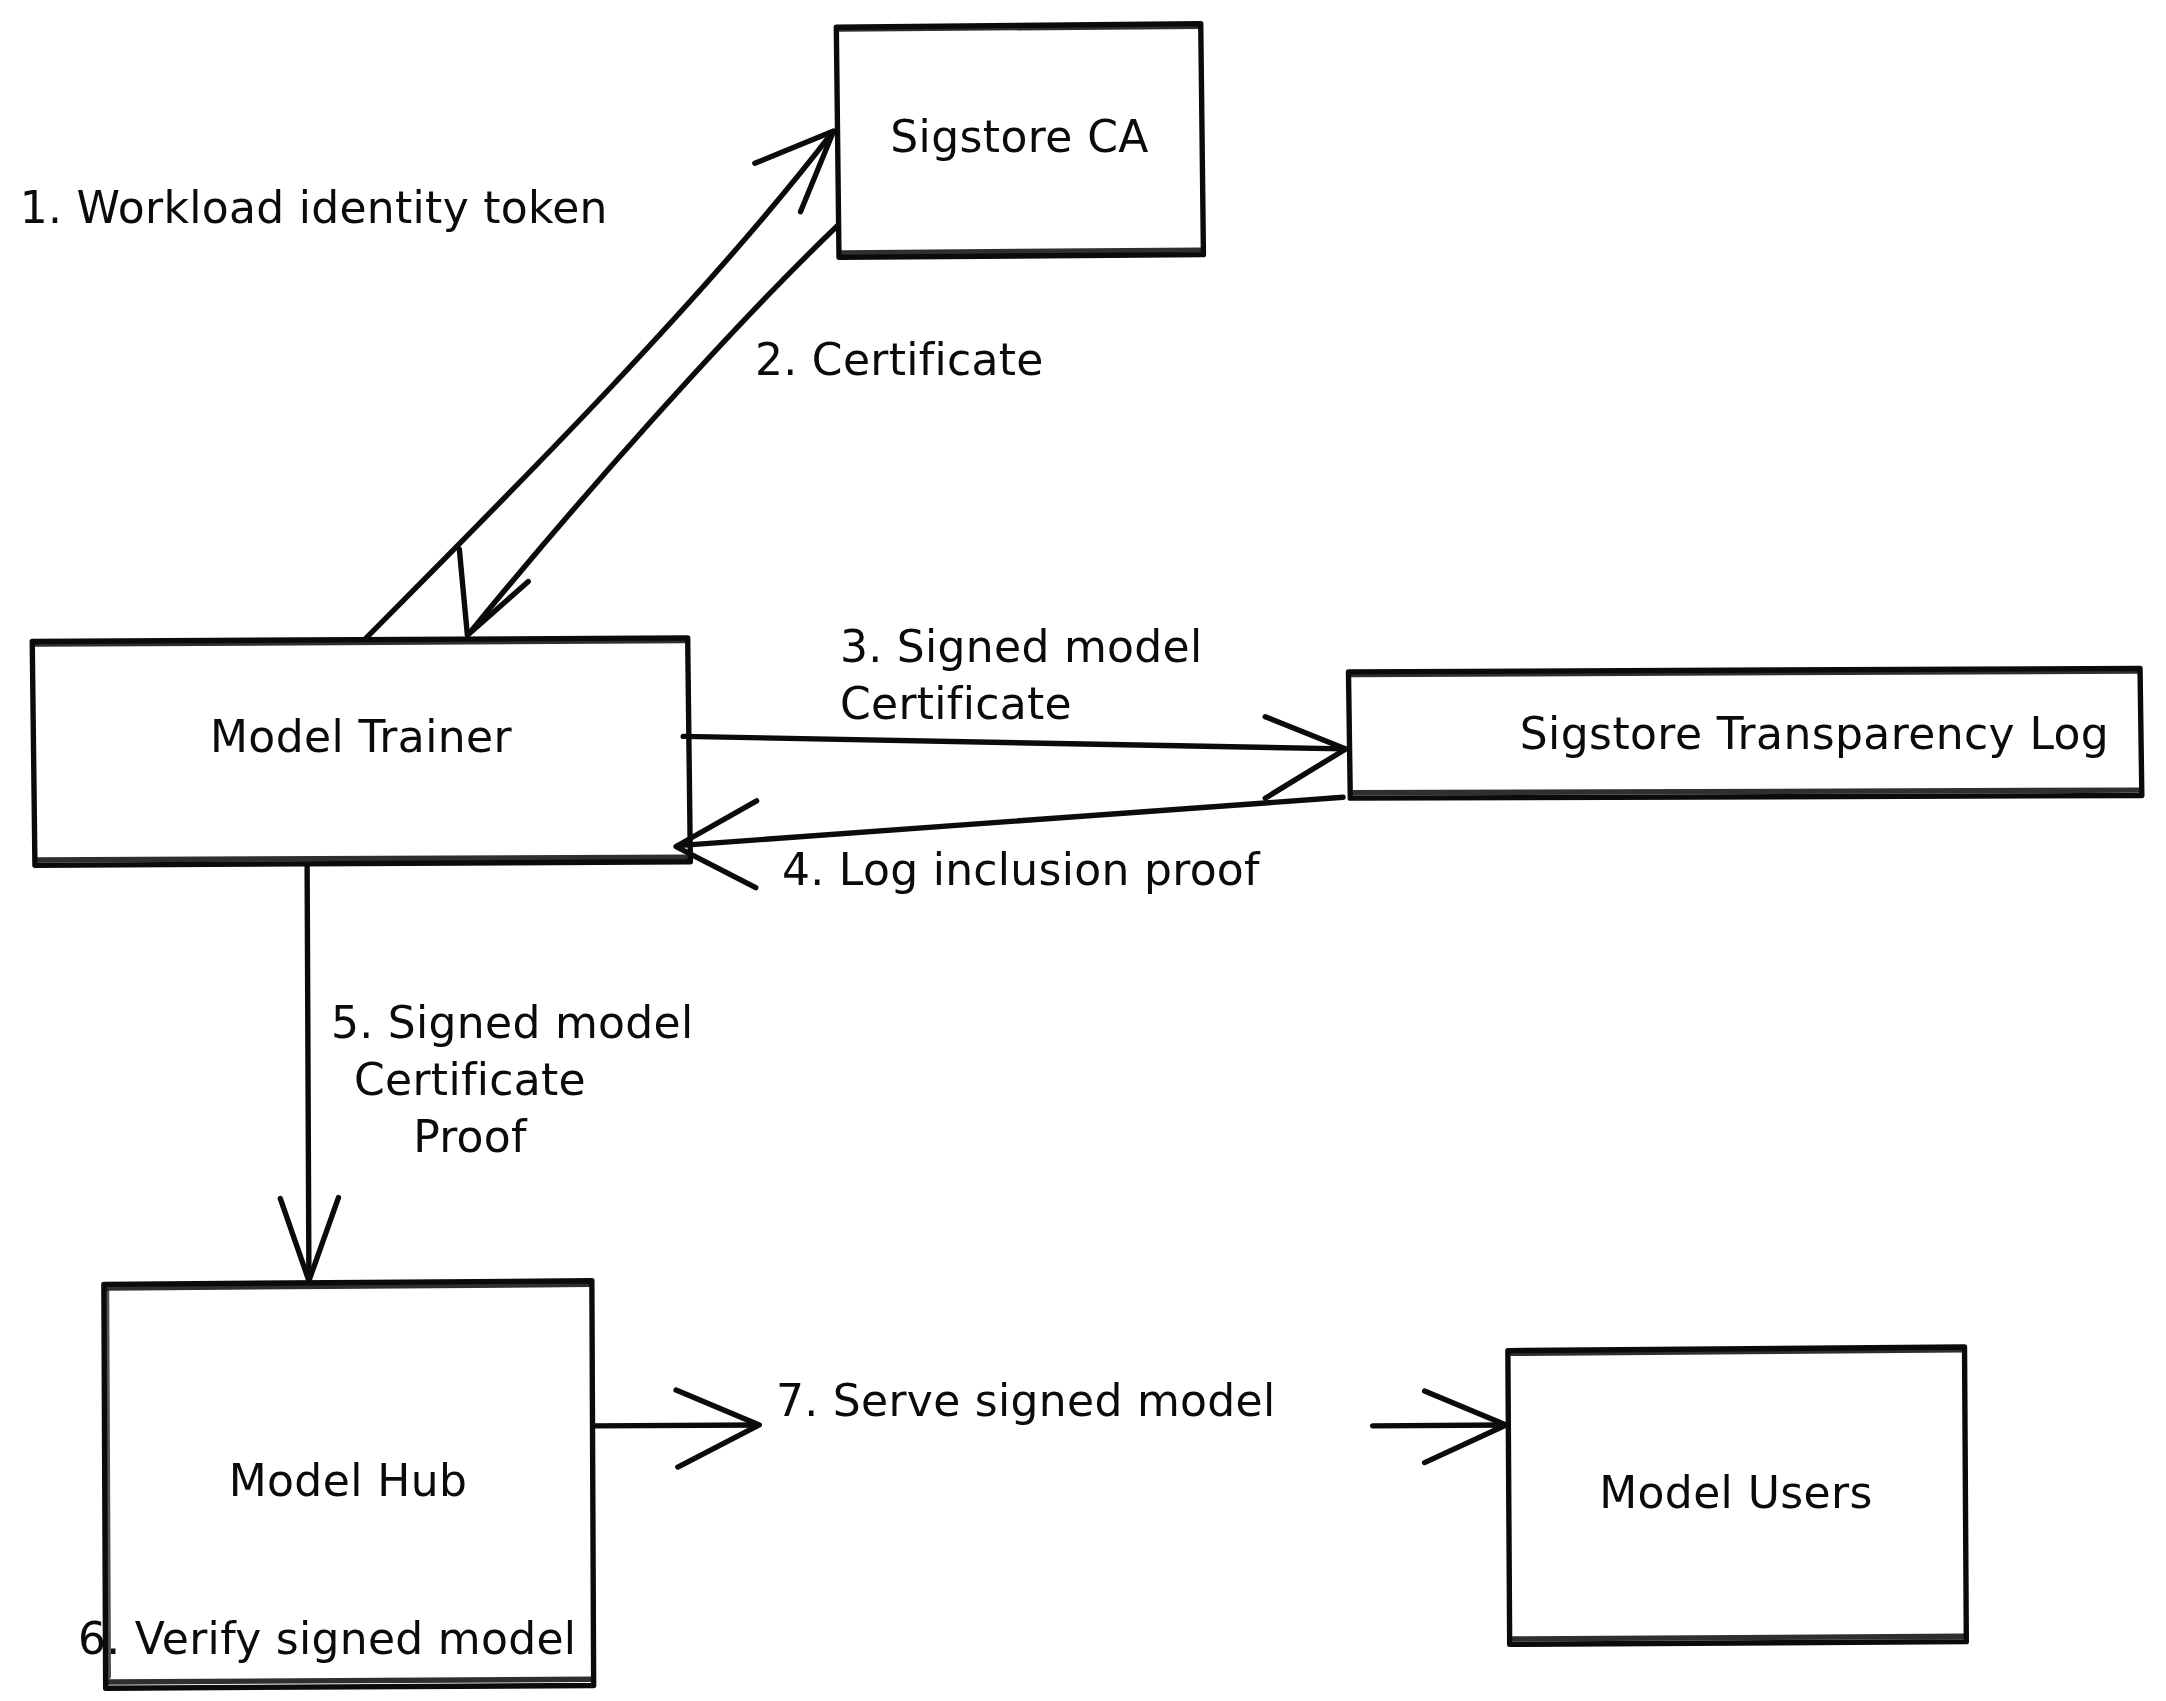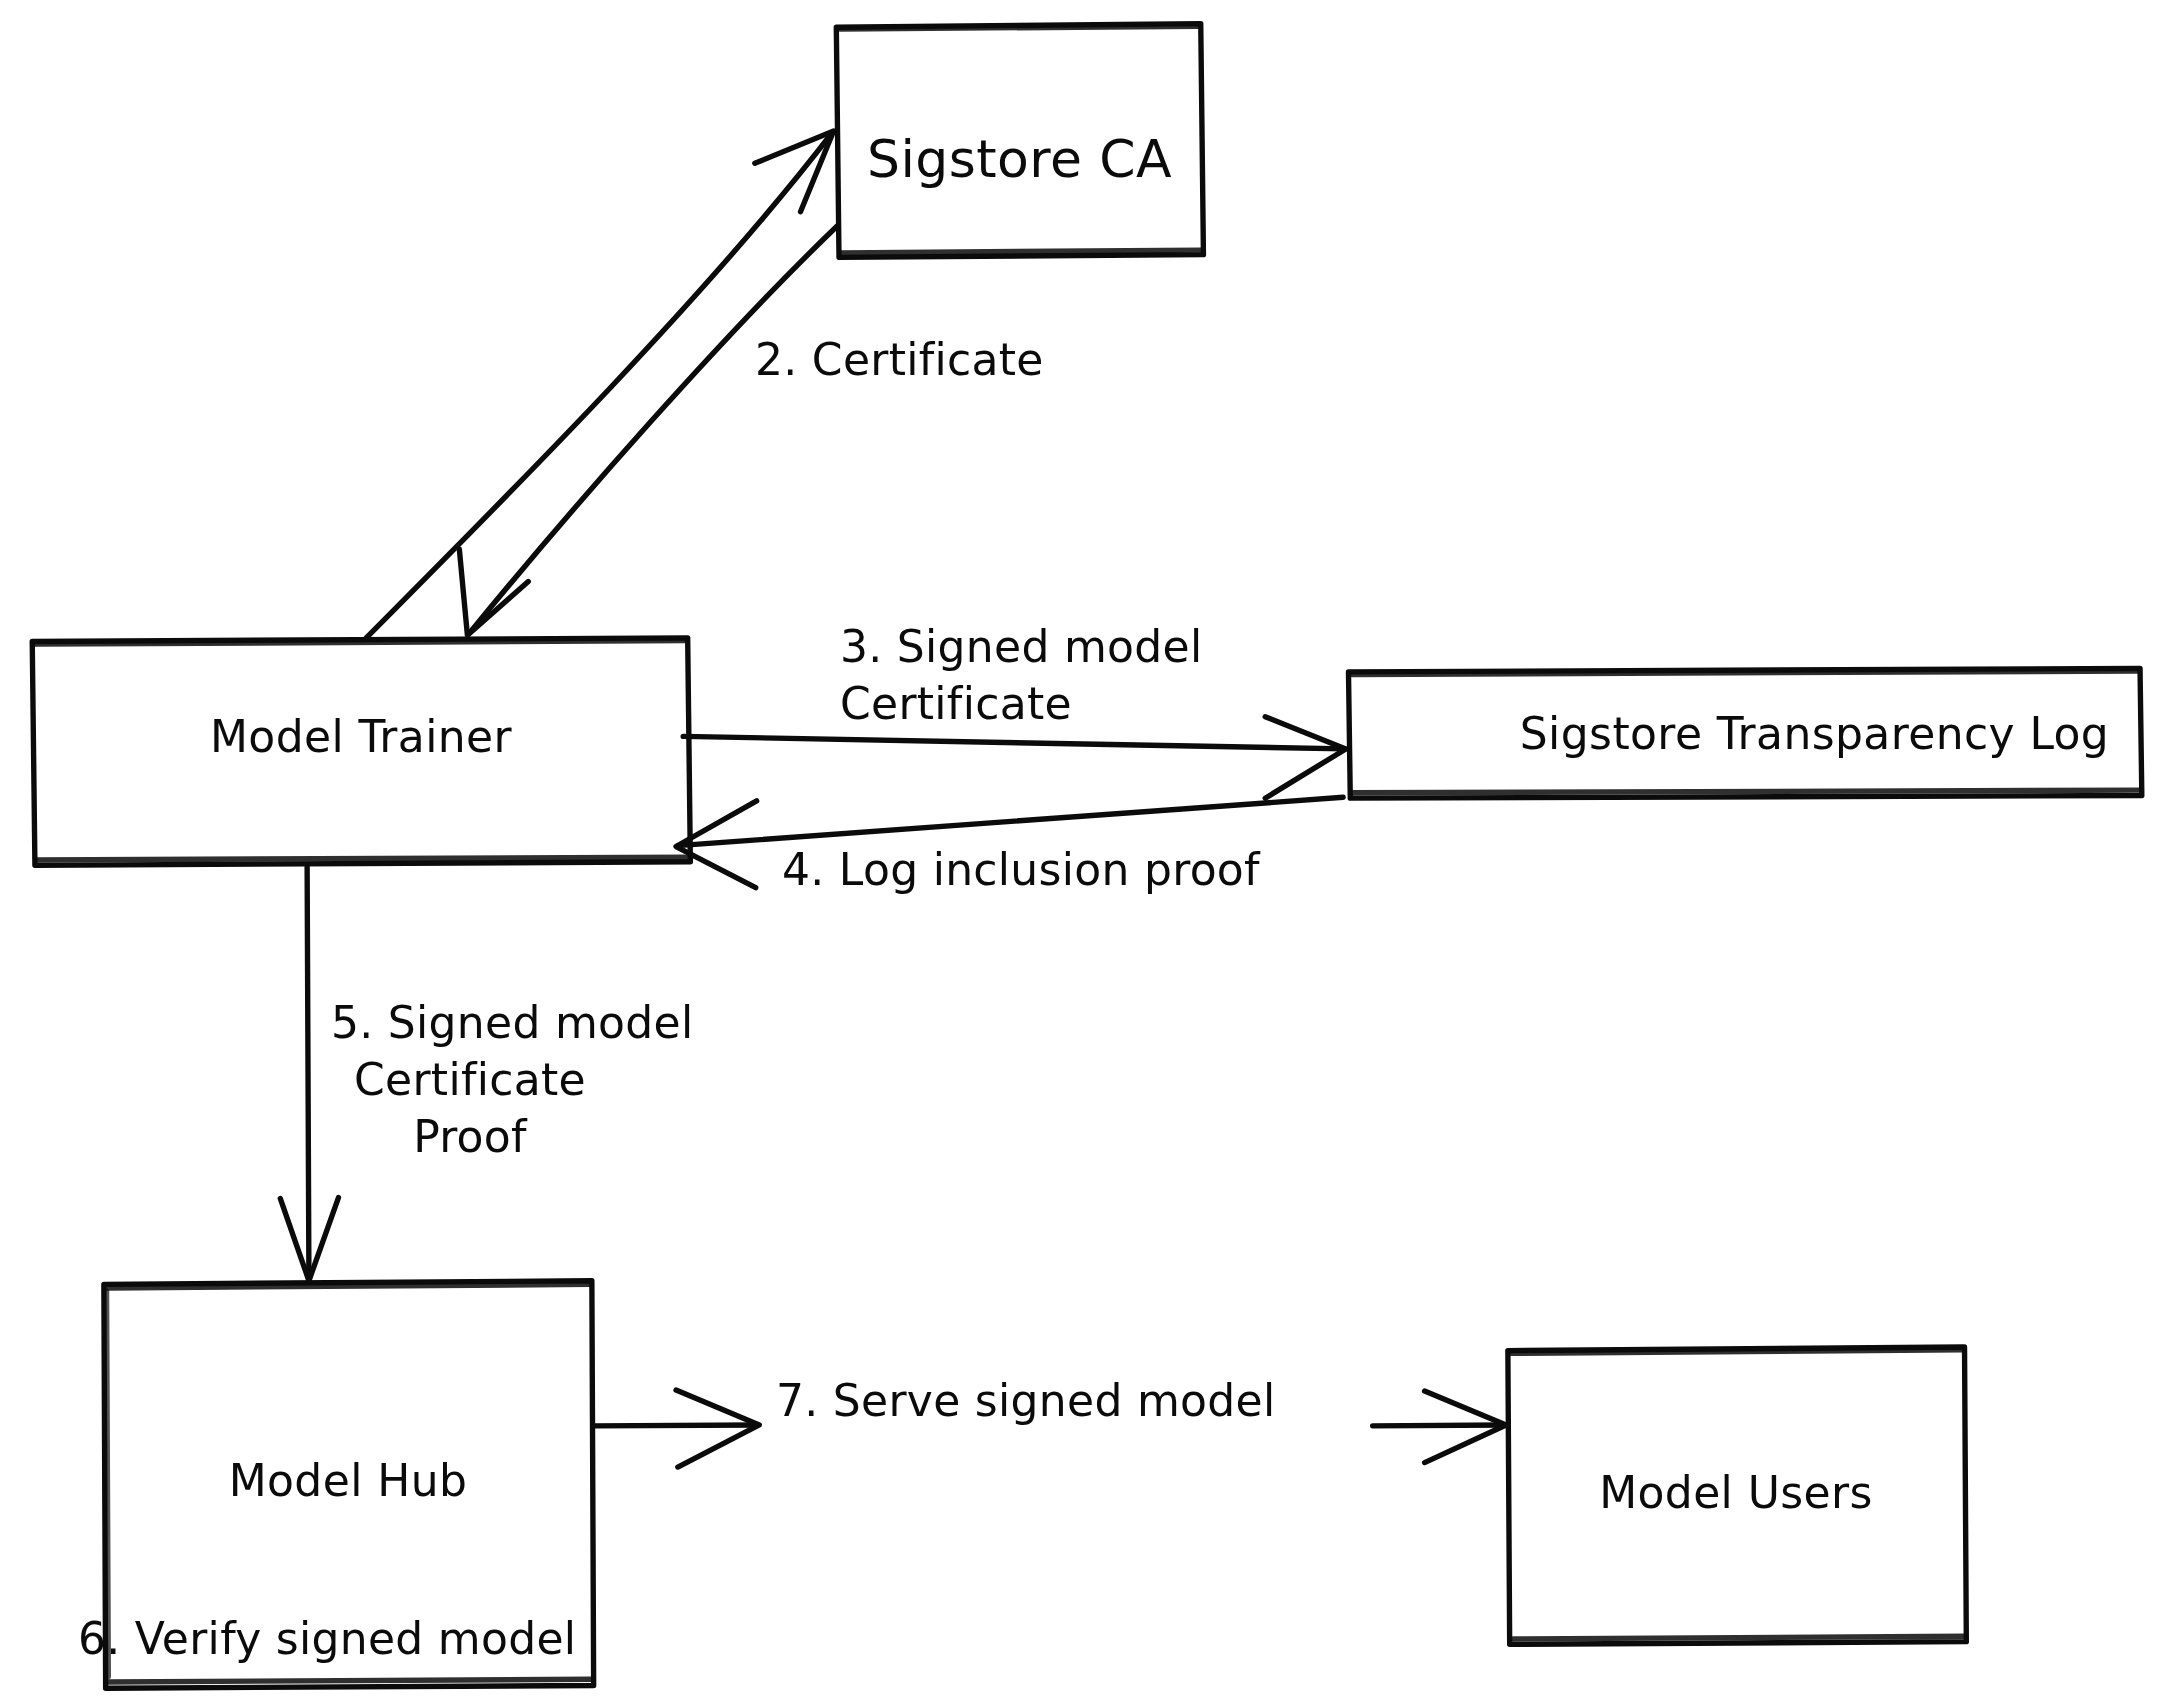--- a/index.html
+++ b/index.html
@@ -36,21 +36,21 @@
     position: absolute;
     color: #0b0b0b;
     font-family: "DejaVu Sans", sans-serif;
     font-weight: 400;
     white-space: pre;
     letter-spacing: 0.3px;
     line-height: 1.30;
   }
 
   
-  #lbl-sigstore-ca      { left: 835px;  top: 129px;  width: 369px; font-size: 52px; }
+  #lbl-sigstore-ca      { left: 835px;  top: 111px;  width: 369px; font-size: 44px; }
   #lbl-model-trainer    { left: 32px;   top: 711px;  width: 658px; font-size: 44px; }
   #lbl-transparency-log { left: 1347px; top: 708px;  width: 889px; font-size: 44px; margin-left: 23px; }
   #lbl-model-hub        { left: 102px;  top: 1455px; width: 492px; font-size: 44px; }
   #lbl-model-users      { left: 1506px; top: 1467px; width: 460px; font-size: 44px; }
 
   
   #lbl-step1 { left: 19.7px;   top: 179px;  font-size: 44px; }
   #lbl-step2 { left: 755px;  top: 331px;  font-size: 44px; }
   #lbl-step3 { left: 840px;  top: 618px;  font-size: 44px; text-align: left; width: 394px; }
   #lbl-step4 { left: 782px;  top: 813px;  font-size: 44px; margin-top: 28px; }
@@ -142,20 +142,21 @@
   <div class="node-label" id="lbl-sigstore-ca">Sigstore CA</div>
 
   <div class="node-label" id="lbl-model-trainer">Model Trainer</div>
 
   <div class="node-label" id="lbl-transparency-log">Sigstore Transparency Log</div>
 
   <div class="node-label" id="lbl-model-hub">Model Hub</div>
 
   <div class="node-label" id="lbl-model-users">Model Users</div>
 
+  <div class="edge-label" id="lbl-step1">1. Workload identity token</div>
 
   <div class="edge-label" id="lbl-step2">2. Certificate</div>
 
   <div class="edge-label" id="lbl-step3">3. Signed model
 Certificate</div>
 
   <div class="edge-label" id="lbl-step4">4. Log inclusion proof</div>
 
   <div class="edge-label" id="lbl-step5">5. Signed model
 Certificate

